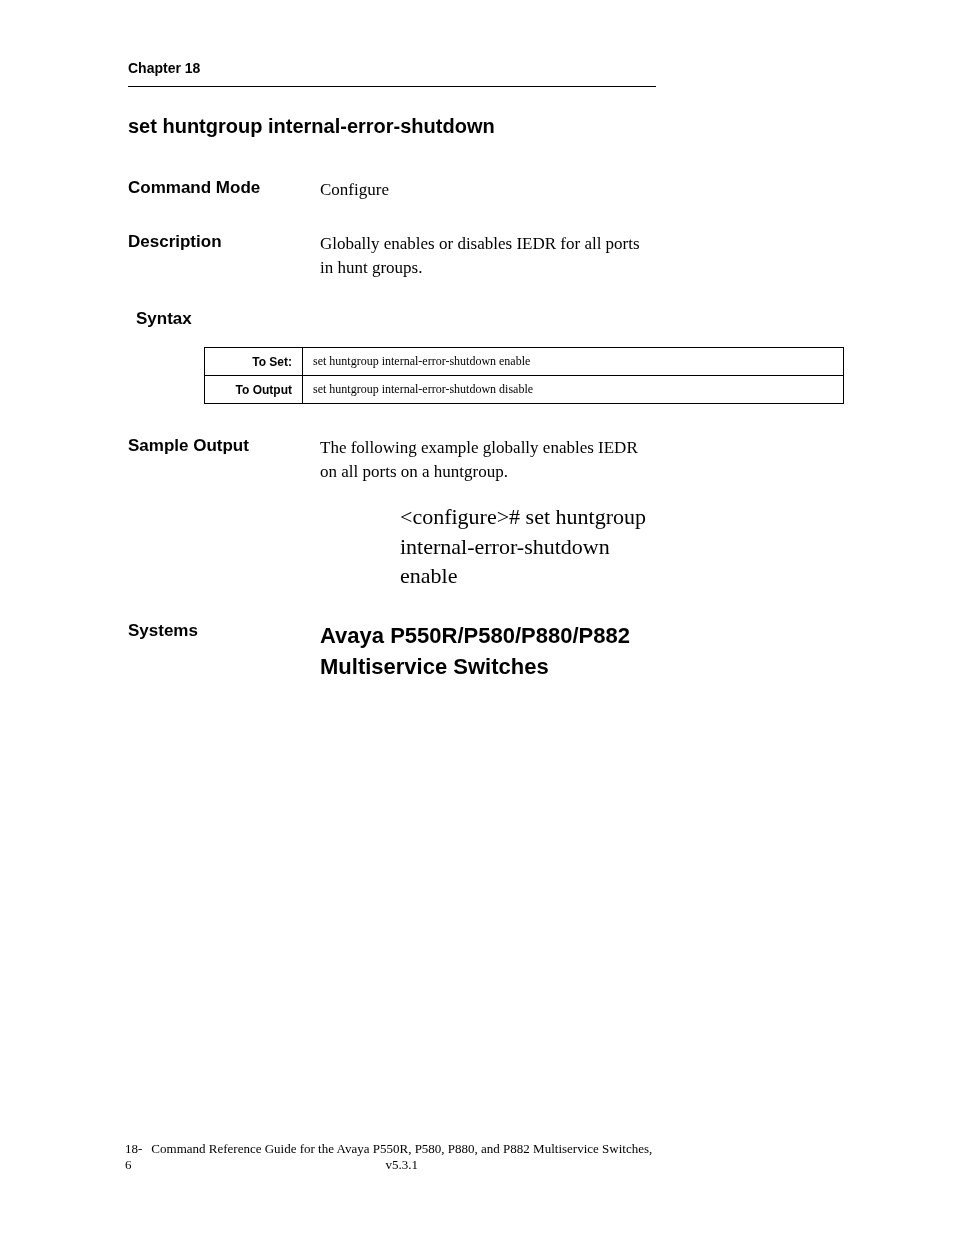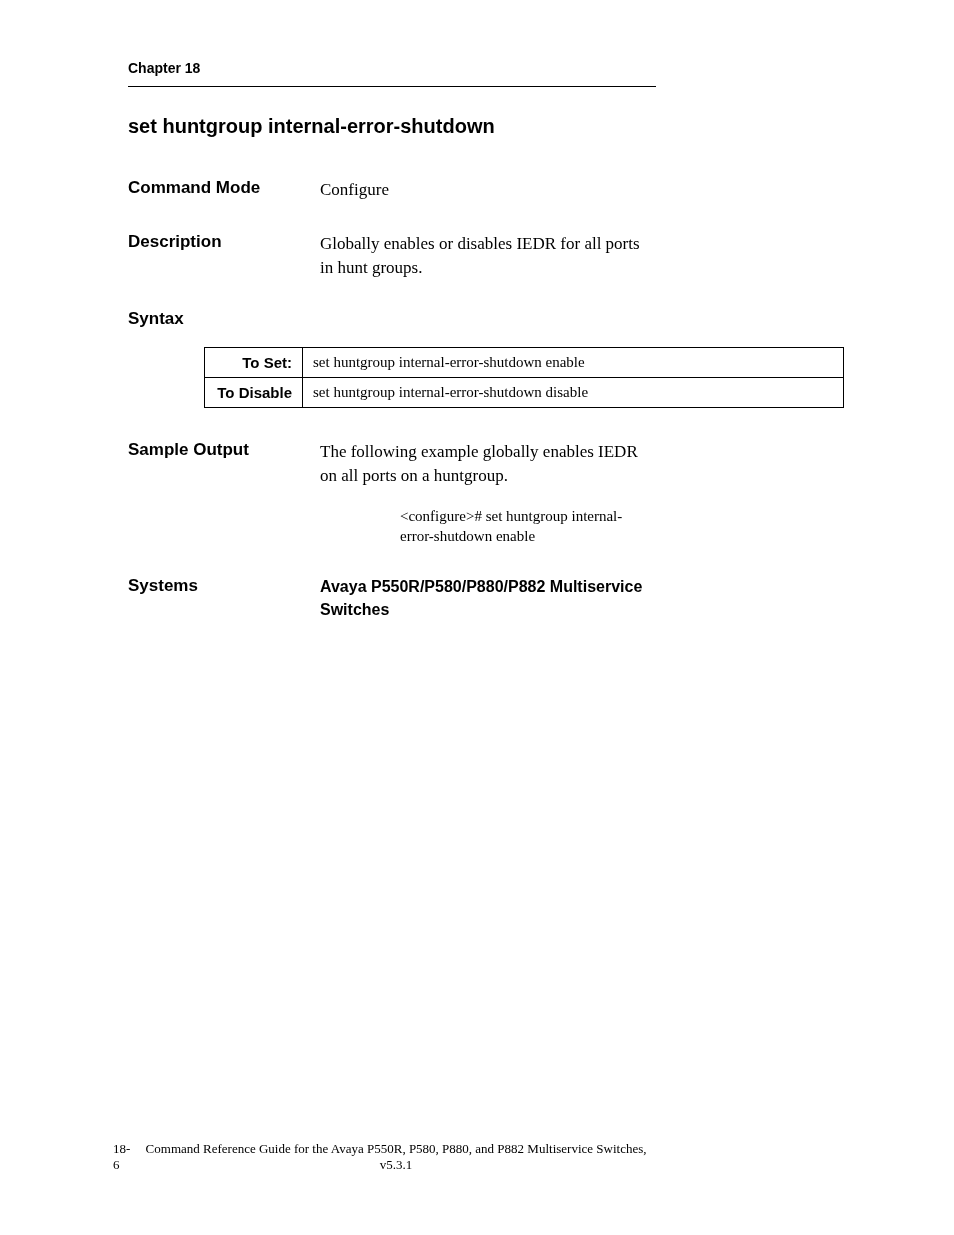--- a/index.html
+++ b/index.html
@@ -5,25 +5,25 @@
   * { margin: 0; padding: 0; box-sizing: border-box; }
   html, body { width: 954px; height: 1235px; background: #fff; font-family: Georgia, 'Times New Roman', serif; color: #000; }
   .page { position: relative; width: 760px; height: 1235px; padding: 60px 104px 0 128px; }
   .hdr { font-family: Arial, Helvetica, sans-serif; font-weight: bold; font-size: 14px; margin-bottom: 10px; }
   .hr { border: none; border-top: 1.5px solid #000; margin-bottom: 28px; }
   .title { font-family: Arial, Helvetica, sans-serif; font-weight: bold; font-size: 20px; margin-bottom: 40px; }
   .row { display: flex; margin-bottom: 30px; align-items: flex-start; }
   .label-col { width: 192px; flex: none; font-family: Arial, Helvetica, sans-serif; font-weight: bold; font-size: 17px; }
   .value-col { flex: 1; font-size: 17px; line-height: 1.4; }
   table.syntax { border-collapse: collapse; margin-left: 76px; width: 640px; margin-bottom: 32px; }
-  table.syntax td { border: 1px solid #000; padding: 6px 10px; font-size: 15px; vertical-align: middle; }
+  table.syntax td { border: 1px solid #000; padding: 6px 10px; font-size: 12px; vertical-align: middle; }
   table.syntax td.lbl { font-family: Arial, Helvetica, sans-serif; font-weight: bold; text-align: right; width: 98px; }
-  .indent-block { margin-left: 80px; margin-top: 18px; font-size: 15px; line-height: 1.35; max-width: 430px; }
-  .bold-serif { font-family: Arial, Helvetica, sans-serif; font-weight: bold; font-size: 16px; }
-  .footer { position: absolute; left: 113px; right: 104px; bottom: 62px; display: flex; justify-content: space-between; font-size: 13px; }
+  .indent-block { margin-left: 80px; margin-top: 18px; font-size: 22px; line-height: 1.35; max-width: 430px; }
+  .bold-serif { font-family: Arial, Helvetica, sans-serif; font-weight: bold; font-size: 22px; }
+  .footer { position: absolute; left: 125px; right: 104px; bottom: 62px; display: flex; justify-content: space-between; font-size: 13px; }
   .footer .pg { }
   .footer .txt { text-align: center; }
 </style>
 </head>
 <body>
 
 <div class="page">
 
   <div class="hdr">Chapter 18</div>
   <hr class="hr">
@@ -33,33 +33,33 @@
   <div class="row">
     <div class="label-col">Command Mode</div>
     <div class="value-col">Configure</div>
   </div>
 
   <div class="row">
     <div class="label-col">Description</div>
     <div class="value-col">Globally enables or disables IEDR for all ports in hunt groups.</div>
   </div>
 
-  <div class="row" style="margin-bottom:18px;">
+  <div class="row" style="margin-bottom:18px;margin-left:8px;">
     <div class="label-col">Syntax</div>
     <div class="value-col"></div>
   </div>
 
   <table class="syntax">
     <tbody>
         <tr>
       <td class="lbl">To Set:</td>
       <td>set huntgroup internal-error-shutdown enable</td>
     </tr>
     <tr>
-      <td class="lbl">To Disable</td>
+      <td class="lbl">To Output</td>
       <td>set huntgroup internal-error-shutdown disable</td>
     </tr>
   </tbody>
     </table>
 
   <div class="row" style="margin-bottom:0;">
     <div class="label-col">Sample Output</div>
     <div class="value-col">
       <span>The following example globally enables IEDR on all ports on a huntgroup.</span>
       <div class="indent-block">&lt;configure&gt;# set huntgroup internal-error-shutdown enable</div>

